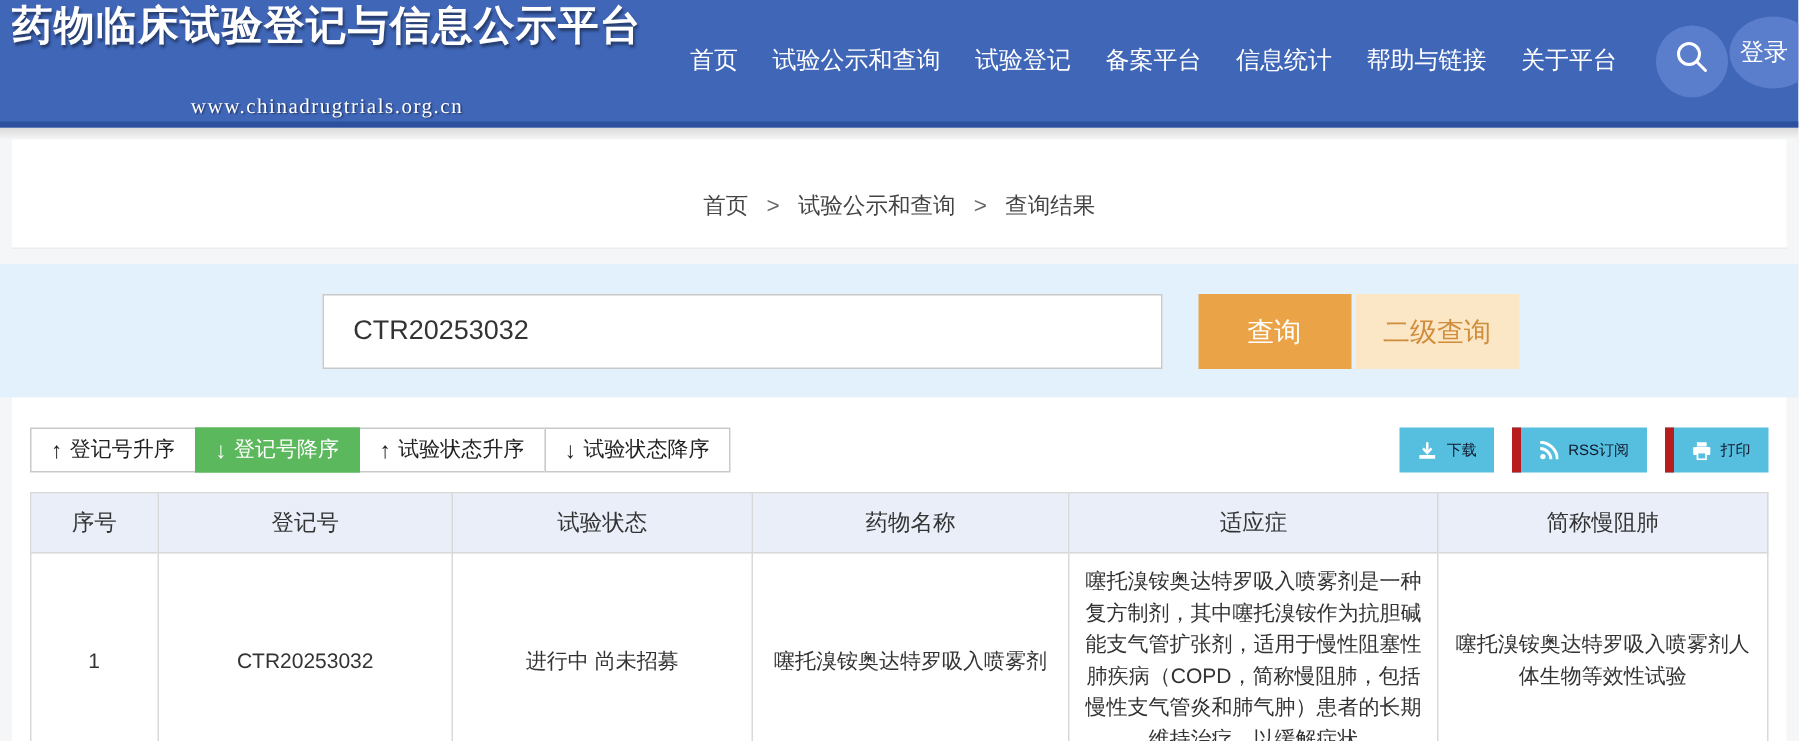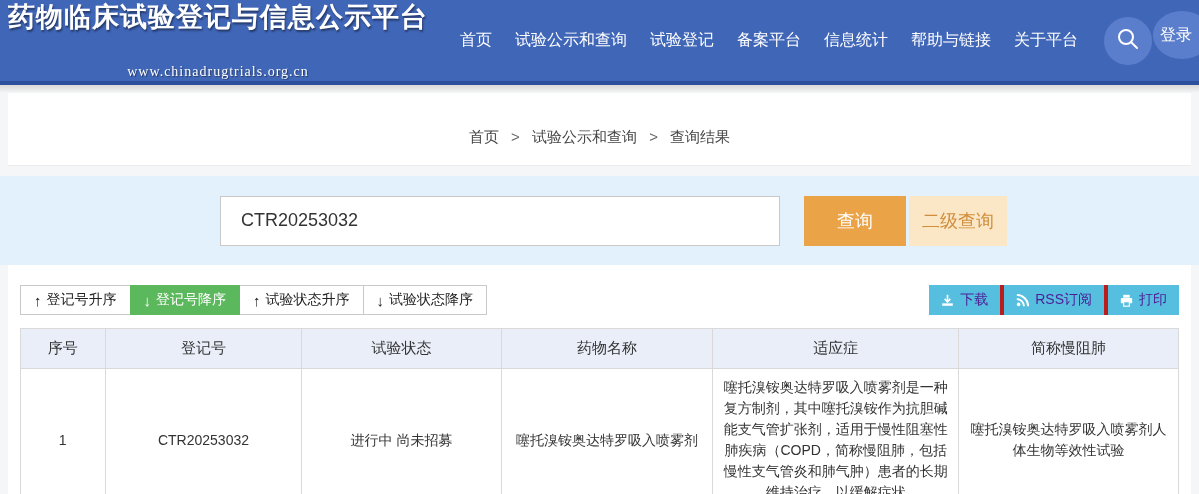--- a/index.html
+++ b/index.html
@@ -30,37 +30,37 @@
   .crumb-sep { margin:0 8px; color:#666; }
 
   
   .search-band { margin-top:10px; height:89px; background:#e3f1fc;
     display:flex; align-items:center; justify-content:center; }
   .search-group { display:flex; align-items:stretch; height:50px; transform:translateX(14px); }
   .search-input { width:560px; border:1px solid #c9c9c9; background:#fff; padding:0 20px;
     font-size:18px; color:#333; outline:none; font-family:inherit; }
   .btn-query { width:102px; background:#eba347; color:#fff; border:none; font-size:18px;
     cursor:pointer; font-family:inherit;margin-left:24px; }
-  .btn-query2 { width:98px; background:#fbe6c5; color:#d08d3c; border:none; font-size:18px;
+  .btn-query2 { width:109px; background:#fbe6c5; color:#d08d3c; border:none; font-size:18px;
     cursor:pointer; margin-left:3px; font-family:inherit; }
 
   
   .main-card { background:#fff; margin:0 8px; padding:20px 12px 0; min-height:244px; }
   .toolbar { display:flex; justify-content:space-between; align-items:center; margin-bottom:13px; }
   .sort-group { display:flex; }
   .sort-btn { height:30px; padding:0 13px; background:#fff; border:1px solid #c9c9c9;
     font-size:14px; color:#222; display:flex; align-items:center; gap:5px; cursor:pointer;
     margin-left:-1px; font-family:inherit; }
   .sort-btn:first-child { margin-left:0; }
   .sort-btn .arrow { font-weight:bold; font-size:15px; }
   .sort-btn.active { background:#5cb85c; border-color:#5cb85c; color:#fff; position:relative; z-index:1; }
   .action-group { display:flex; }
-  .action-btn { height:30px; padding:0 12px; background:#56bfdf; border:none; color:#4c1d95;
-    font-size:14px; display:flex; align-items:center; gap:6px; cursor:pointer; font-family:inherit; }
-  .action-btn + .action-btn { border-left:4px solid #b91c1c; }
+  .action-btn { height:30px; padding:0 12px; background:#56bfdf; border:none; color:#0f172a;
+    font-size:10px; display:flex; align-items:center; gap:6px; cursor:pointer; font-family:inherit; }
+  .action-btn + .action-btn { border-left:6px solid #b91c1c;margin-left:12px; }
   .action-btn svg { display:block; }
 
   
   .results-table { width:100%; border-collapse:collapse; table-layout:fixed; }
   .results-table th, .results-table td { border:1px solid #d9d9d9; text-align:center;
     vertical-align:middle; }
   .results-table th { height:40px; background:#e9eef8; font-size:15px; font-weight:normal; color:#333; }
   .results-table td { height:132px; font-size:14px; color:#333; padding:8px 10px; line-height:21px; }
   col.c-seq{width:7.3%} col.c-reg{width:17%} col.c-status{width:17.2%}
   col.c-drug{width:18.3%} col.c-ind{width:21.2%} col.c-title{width:19%}

